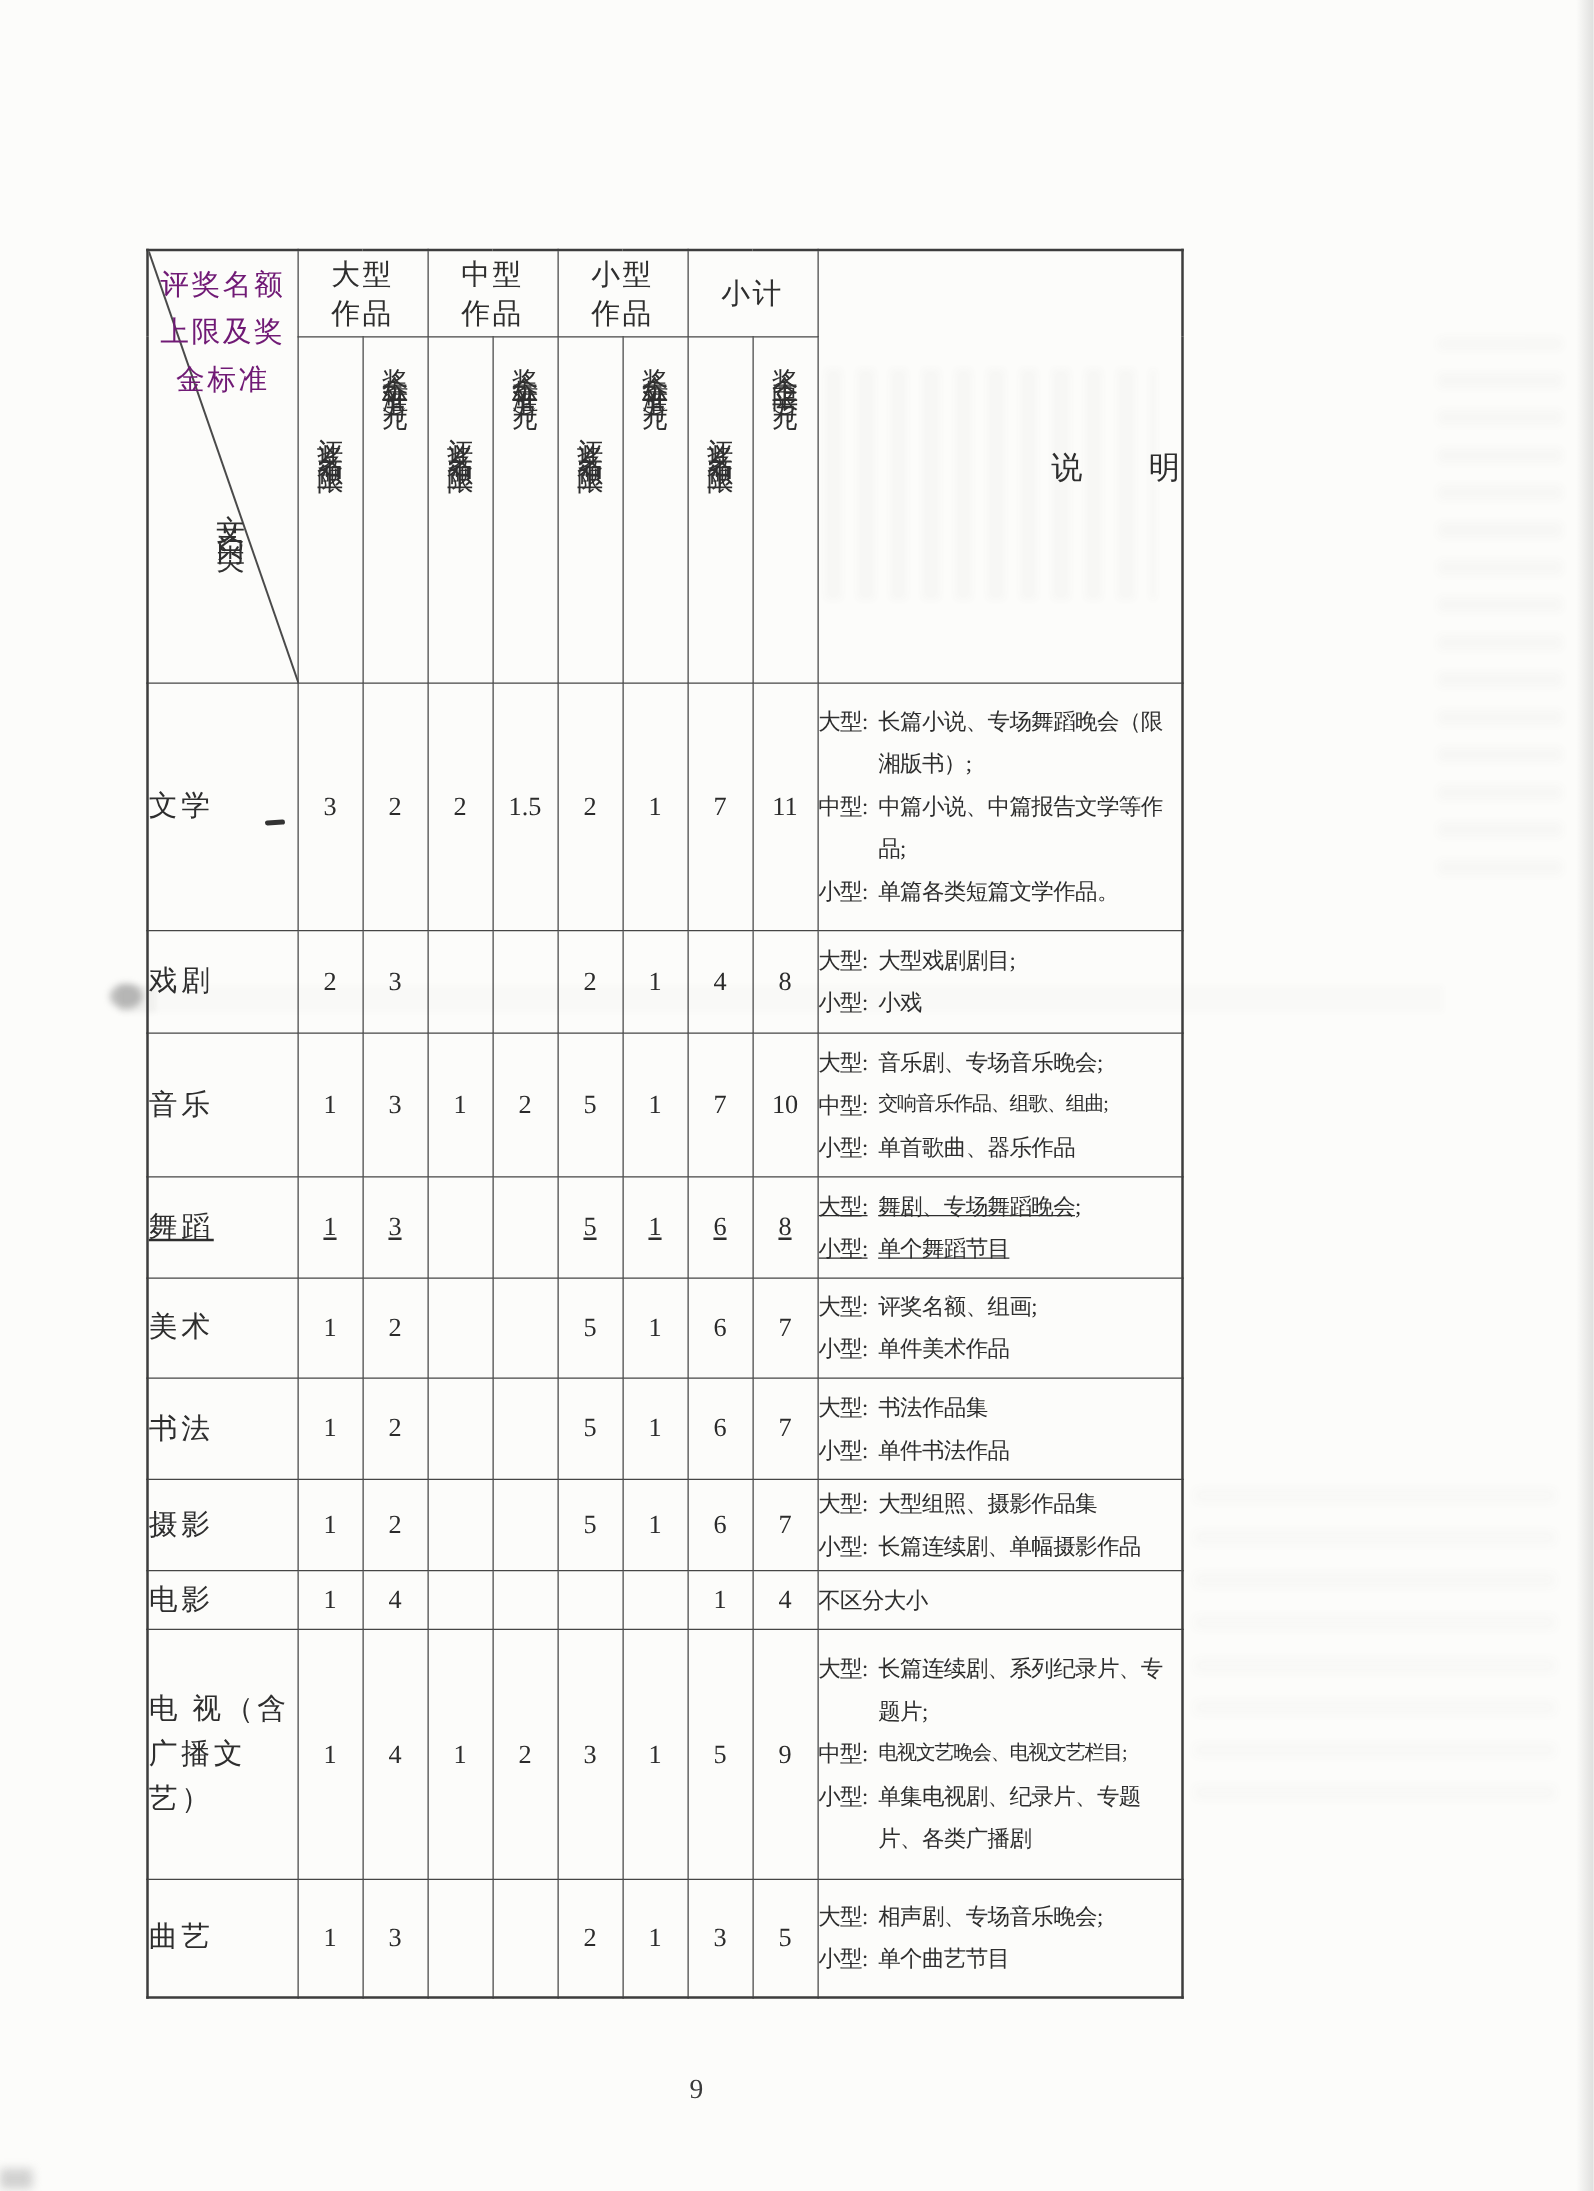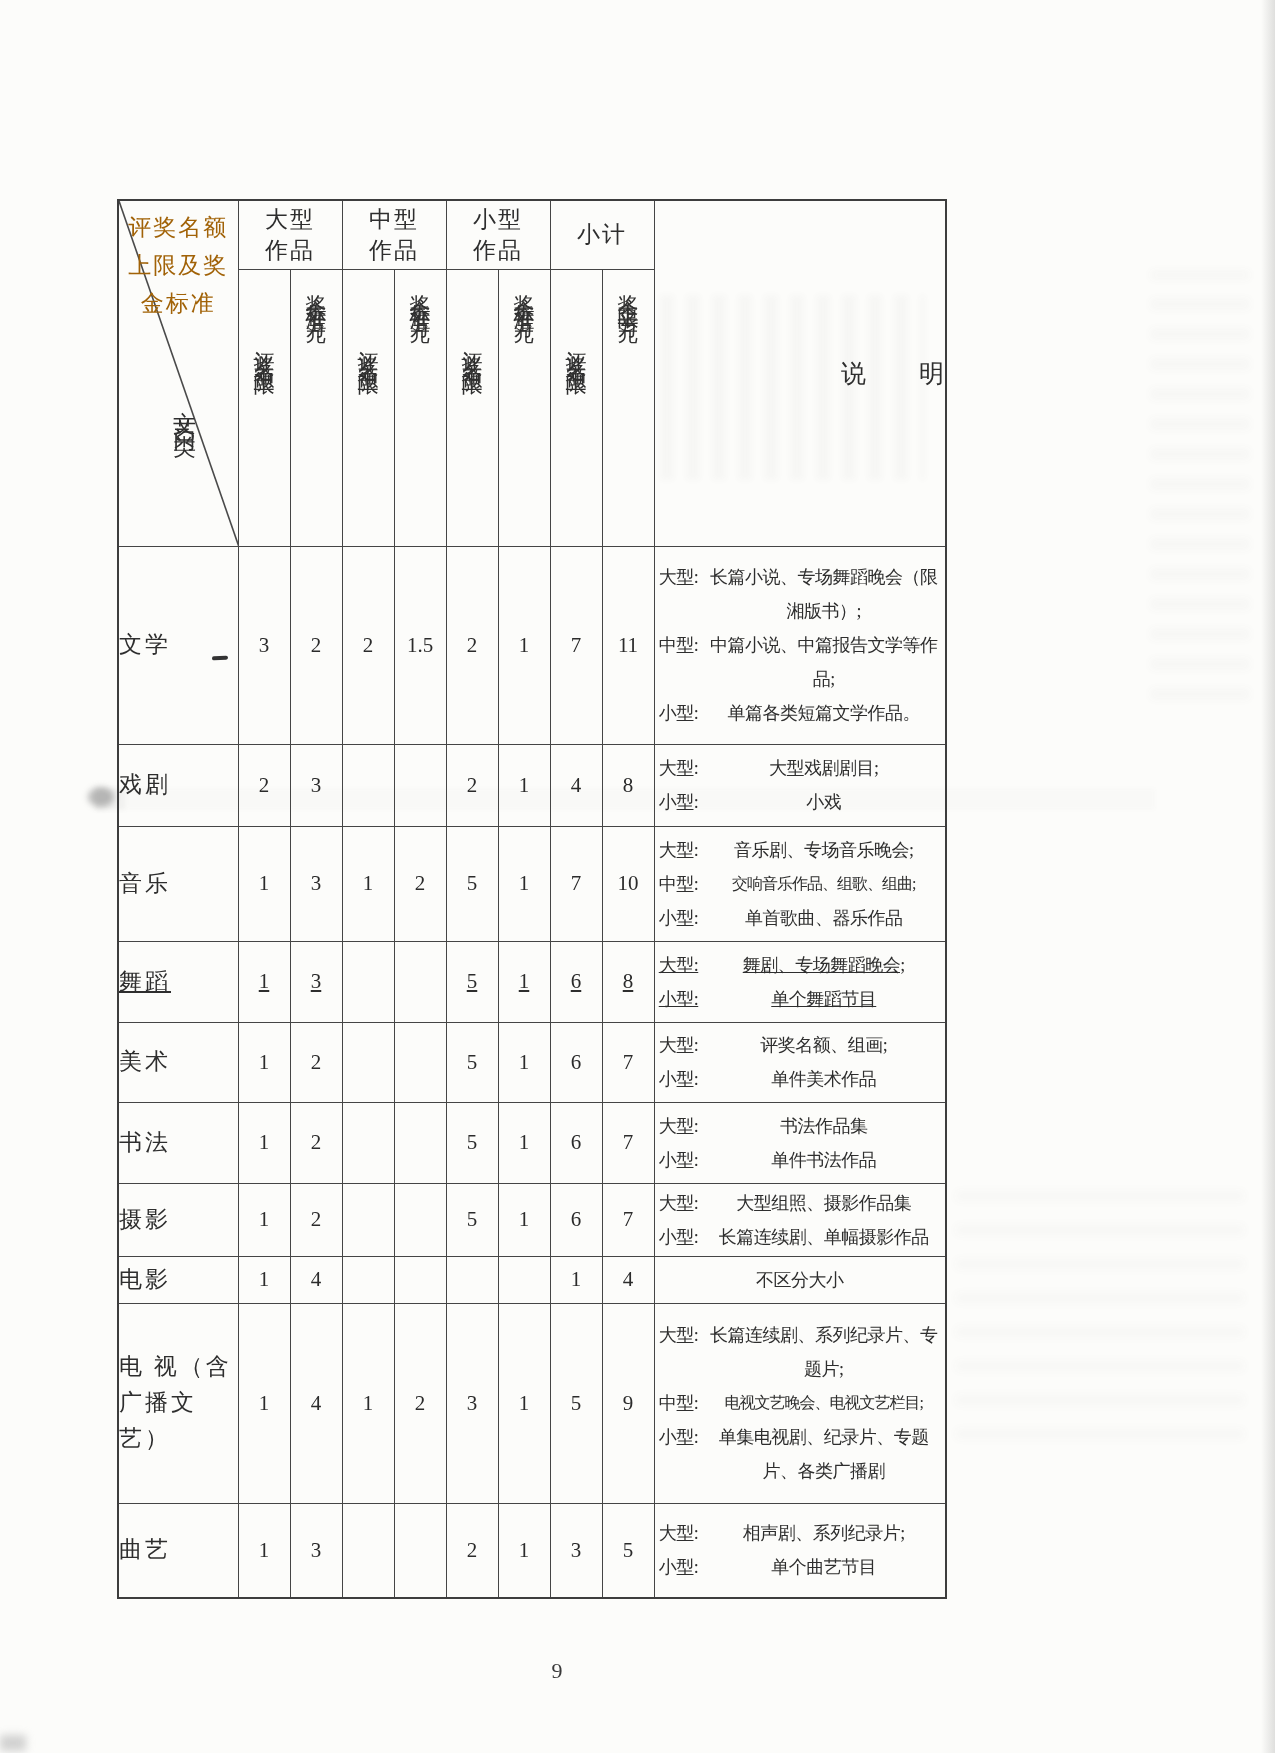--- a/index.html
+++ b/index.html
@@ -32,21 +32,21 @@
   tbody tr:nth-child(6){height:81px;}
   tbody tr:nth-child(7){height:73px;}
   tbody tr:nth-child(8){height:47px;font-family:Liberation Serif, serif;}
   tbody tr:nth-child(9){height:200px;}
   tbody tr:nth-child(10){height:95px;}
 
   td.corner{position:relative;}
   .corner-top{
     position:absolute;top:8px;left:0;right:0;
     text-align:center;white-space:pre-line;
-    font-size:23px;line-height:38px;letter-spacing:2px;color:#a16207;
+    font-size:23px;line-height:38px;letter-spacing:2px;color:#701a75;
   }
   .corner-bottom{
     position:absolute;left:50px;top:192px;
     writing-mode:vertical-rl;text-orientation:upright;
     font-size:23px;letter-spacing:8px;color:#2f2f2f;
   }
   svg.diag{position:absolute;left:0;top:0;}
 
   td.ghcell{
     text-align:center;vertical-align:middle;
@@ -63,21 +63,21 @@
 
   td.cat{
     text-align:left;vertical-align:middle;
     font-size:23px;line-height:36px;letter-spacing:3px;white-space:pre-line;
   }
   td.val{
     text-align:center;vertical-align:middle;
     font-size:21px;color:#2b2b2b;
   }
   td.notes{
-    vertical-align:middle;padding:6px 2px 6px 8px;overflow:hidden;text-align:center;
+    vertical-align:middle;padding:6px 2px 6px 8px;overflow:hidden;
   }
   .note-item{display:flex;line-height:34px;font-size:18px;letter-spacing:-0.5px;color:#2e2e2e;}
   .note-item.nowrap{white-space:nowrap;}
   .note-item.long .note-text{font-size:16px;letter-spacing:-1px;}
   .note-tag{flex:0 0 48px;}
   .note-text{flex:1;}
 
   .page-number{
     position:absolute;left:535px;top:1658px;width:44px;
     text-align:center;font-size:22px;color:#3a3a3a;
@@ -363,21 +363,21 @@
         <td class="val">3</td>
         <td class="val"></td>
         <td class="val"></td>
         <td class="val">2</td>
         <td class="val">1</td>
         <td class="val">3</td>
         <td class="val">5</td>
         <td class="notes">
           <div class="note-item nowrap">
             <span class="note-tag">大型:</span>
-            <span class="note-text">相声剧、系列纪录片;</span>
+            <span class="note-text">相声剧、专场音乐晚会;</span>
           </div>
           <div class="note-item nowrap">
             <span class="note-tag">小型:</span>
             <span class="note-text">单个曲艺节目</span>
           </div>
         </td>
       </tr>
     </tbody>
 </table>
 

